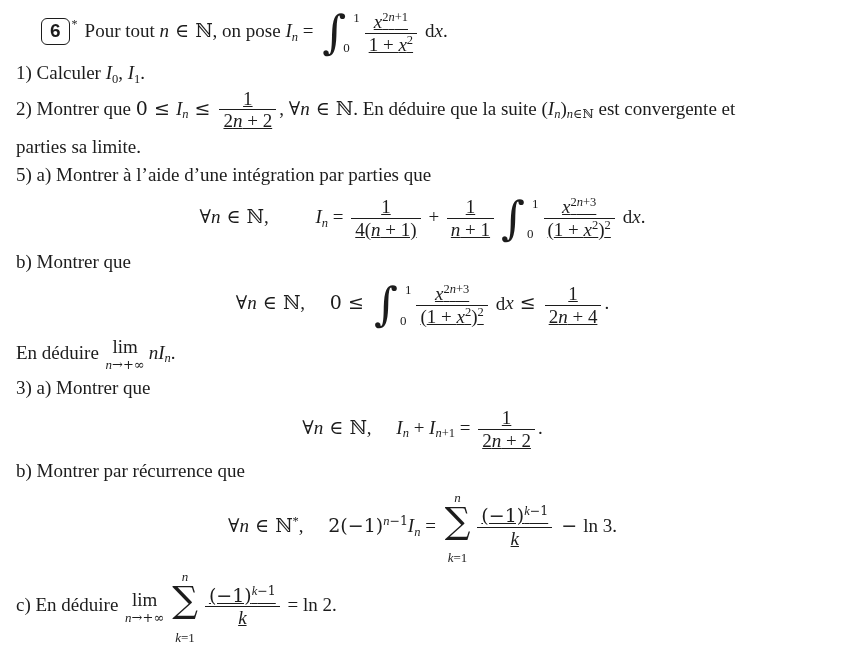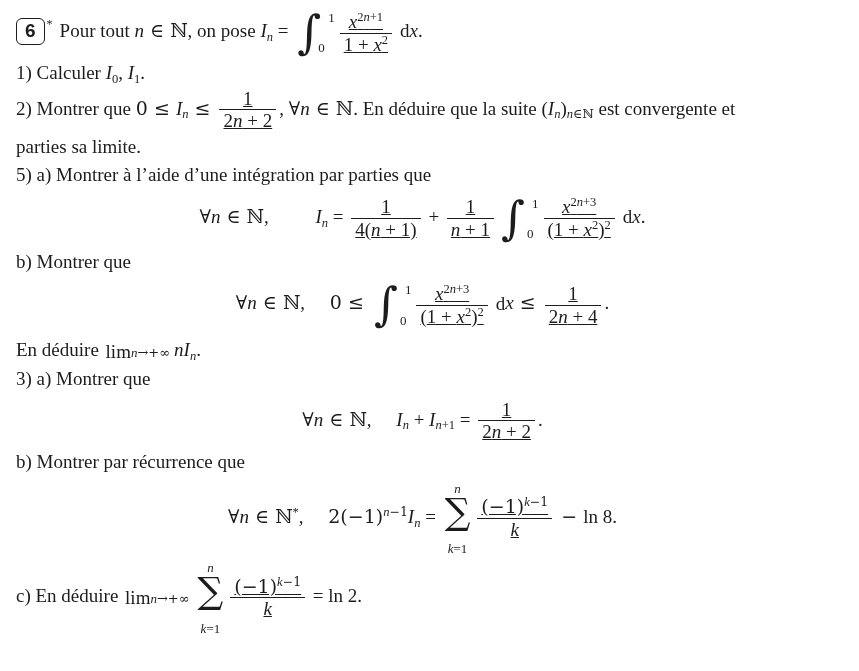--- a/index.html
+++ b/index.html
@@ -19,27 +19,27 @@
   .frac .den{border-top:1.2px solid currentColor;}
   .big-op{display:inline-flex;align-items:center;vertical-align:middle;margin:0 2px 0 4px;}
   .int{font-size:46px;line-height:0.82;}
   .int-lims{display:inline-flex;flex-direction:column;justify-content:space-between;height:48px;font-size:13px;}
   .int-lims .hi{margin-left:7px;}
   .int-lims .lo{margin-left:-3px;}
   .sum-op{display:inline-flex;flex-direction:column;align-items:center;vertical-align:middle;margin:0 4px;line-height:1;}
   .sum-top{font-size:13px;margin-bottom:1px;}
   .sum-sign{font-size:36px;line-height:0.9;}
   .sum-bot{font-size:13px;margin-top:14px;}
-  .lim-op{display:inline-flex;align-items:center;vertical-align:middle;line-height:1.05;margin:0 4px 0 2px;}
+  .lim-op{display:inline-flex;flex-direction:column;align-items:center;vertical-align:middle;line-height:1.05;margin:0 4px 0 2px;}
   .lim-bot{font-size:13px;margin-top:1px;}
   .disp{text-align:center;margin:7px 24px 6px 0;}
   .quad{display:inline-block;width:42px;}
   .qd{display:inline-block;width:20px;}
   .dx{margin-left:5px;}
-  .l1{margin-bottom:3px;}
+  .l1{margin-bottom:3px;margin-left:25px;}
   .l7{margin:8px 0 3px 0;}
   .l10{margin-top:6px;}
 </style>
 </head>
 <body>
 
 <div class="doc">
 
   <div class="line l1"><span class="exnum">6</span><span class="star rm">*</span><span class="rm">Pour tout </span><span class="it">n</span><span class="sy"> ∈ </span><span class="bb">ℕ</span><span class="rm">, on pose </span><span class="it">I</span><span class="sub it">n</span><span class="rm"> = </span><span class="big-op">
         <span class="int sy">∫</span>
@@ -83,21 +83,21 @@
   <div class="line"><span class="rm">3) a) Montrer que</span></div>
 
   <div class="disp"><span class="sy">∀</span><span class="it">n</span><span class="sy"> ∈ </span><span class="bb">ℕ</span><span class="rm">, </span><span class="qd"></span><span class="it">I</span><span class="sub it">n</span><span class="rm"> + </span><span class="it">I</span><span class="sub"><span class="it">n</span><span class="rm">+1</span></span><span class="rm"> = </span><span class="frac"><span class="num rm">1</span><span class="den"><span class="rm">2</span><span class="it">n</span><span class="rm"> + 2</span></span></span><span class="rm">.</span></div>
 
   <div class="line"><span class="rm">b) Montrer par récurrence que</span></div>
 
   <div class="disp"><span class="sy">∀</span><span class="it">n</span><span class="sy"> ∈ </span><span class="bb">ℕ</span><span class="sup rm">*</span><span class="rm">, </span><span class="qd"></span><span class="sy">2(−1)</span><span class="sup"><span class="it">n</span><span class="sy">−1</span></span><span class="it">I</span><span class="sub it">n</span><span class="rm"> = </span><span class="sum-op">
         <span class="sum-top it">n</span>
         <span class="sum-sign sy">∑</span>
         <span class="sum-bot"><span class="it">k</span><span class="rm">=1</span></span>
-      </span><span class="frac"><span class="num"><span class="sy">(−1)</span><span class="sup"><span class="it">k</span><span class="sy">−1</span></span></span><span class="den it">k</span></span><span class="sy"> − </span><span class="rm">ln 8.</span></div>
+      </span><span class="frac"><span class="num"><span class="sy">(−1)</span><span class="sup"><span class="it">k</span><span class="sy">−1</span></span></span><span class="den it">k</span></span><span class="sy"> − </span><span class="rm">ln 3.</span></div>
 
   <div class="line l10"><span class="rm">c) En déduire </span><span class="lim-op">
         <span class="rm">lim</span>
         <span class="lim-bot"><span class="it">n</span><span class="sy">→+∞</span></span>
       </span><span class="sum-op">
         <span class="sum-top it">n</span>
         <span class="sum-sign sy">∑</span>
         <span class="sum-bot"><span class="it">k</span><span class="rm">=1</span></span>
       </span><span class="frac"><span class="num"><span class="sy">(−1)</span><span class="sup"><span class="it">k</span><span class="sy">−1</span></span></span><span class="den it">k</span></span><span class="rm"> = ln 2.</span></div>
 

